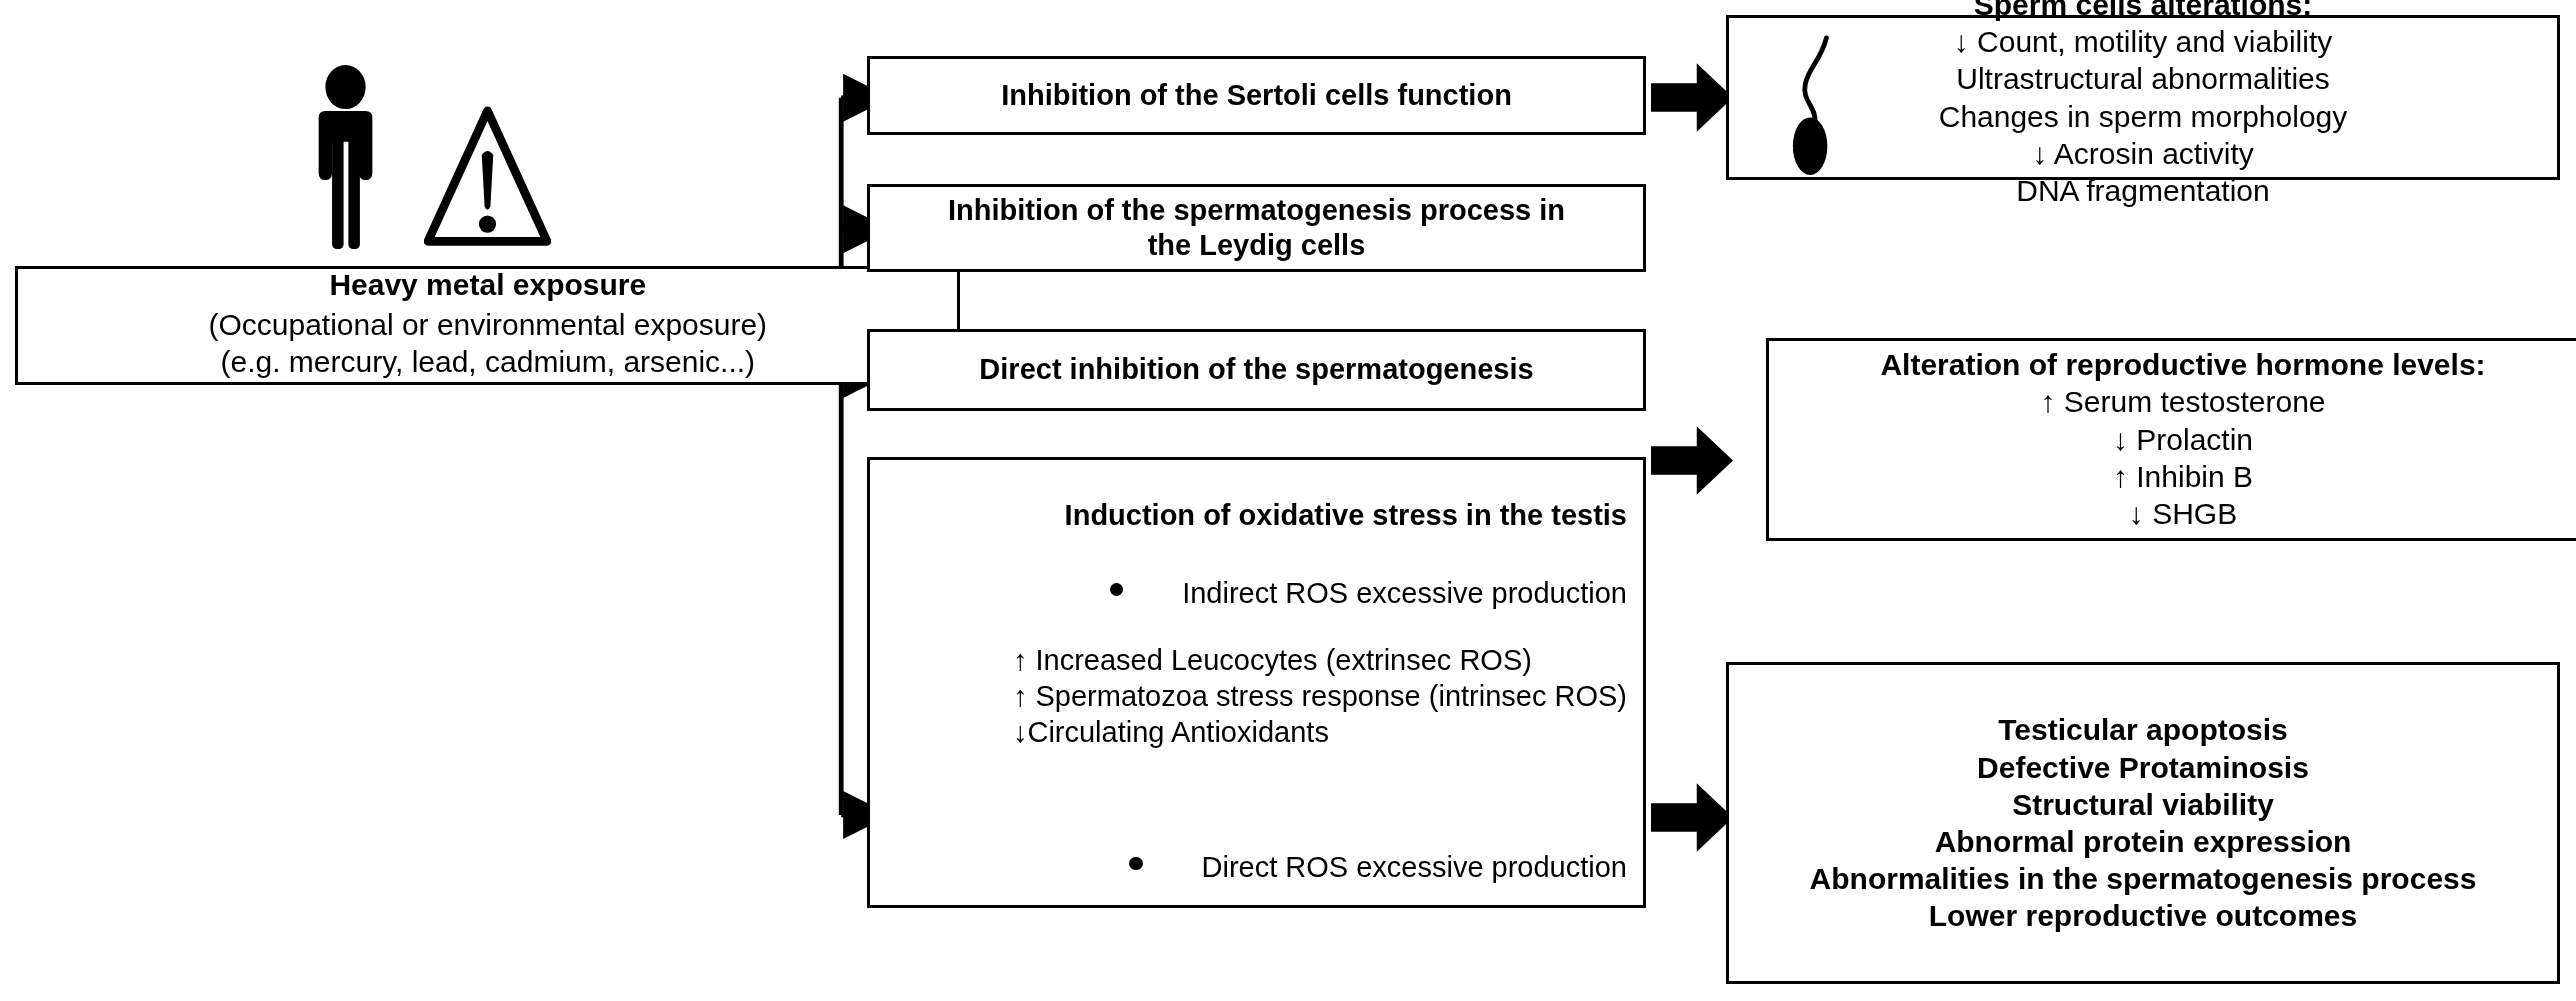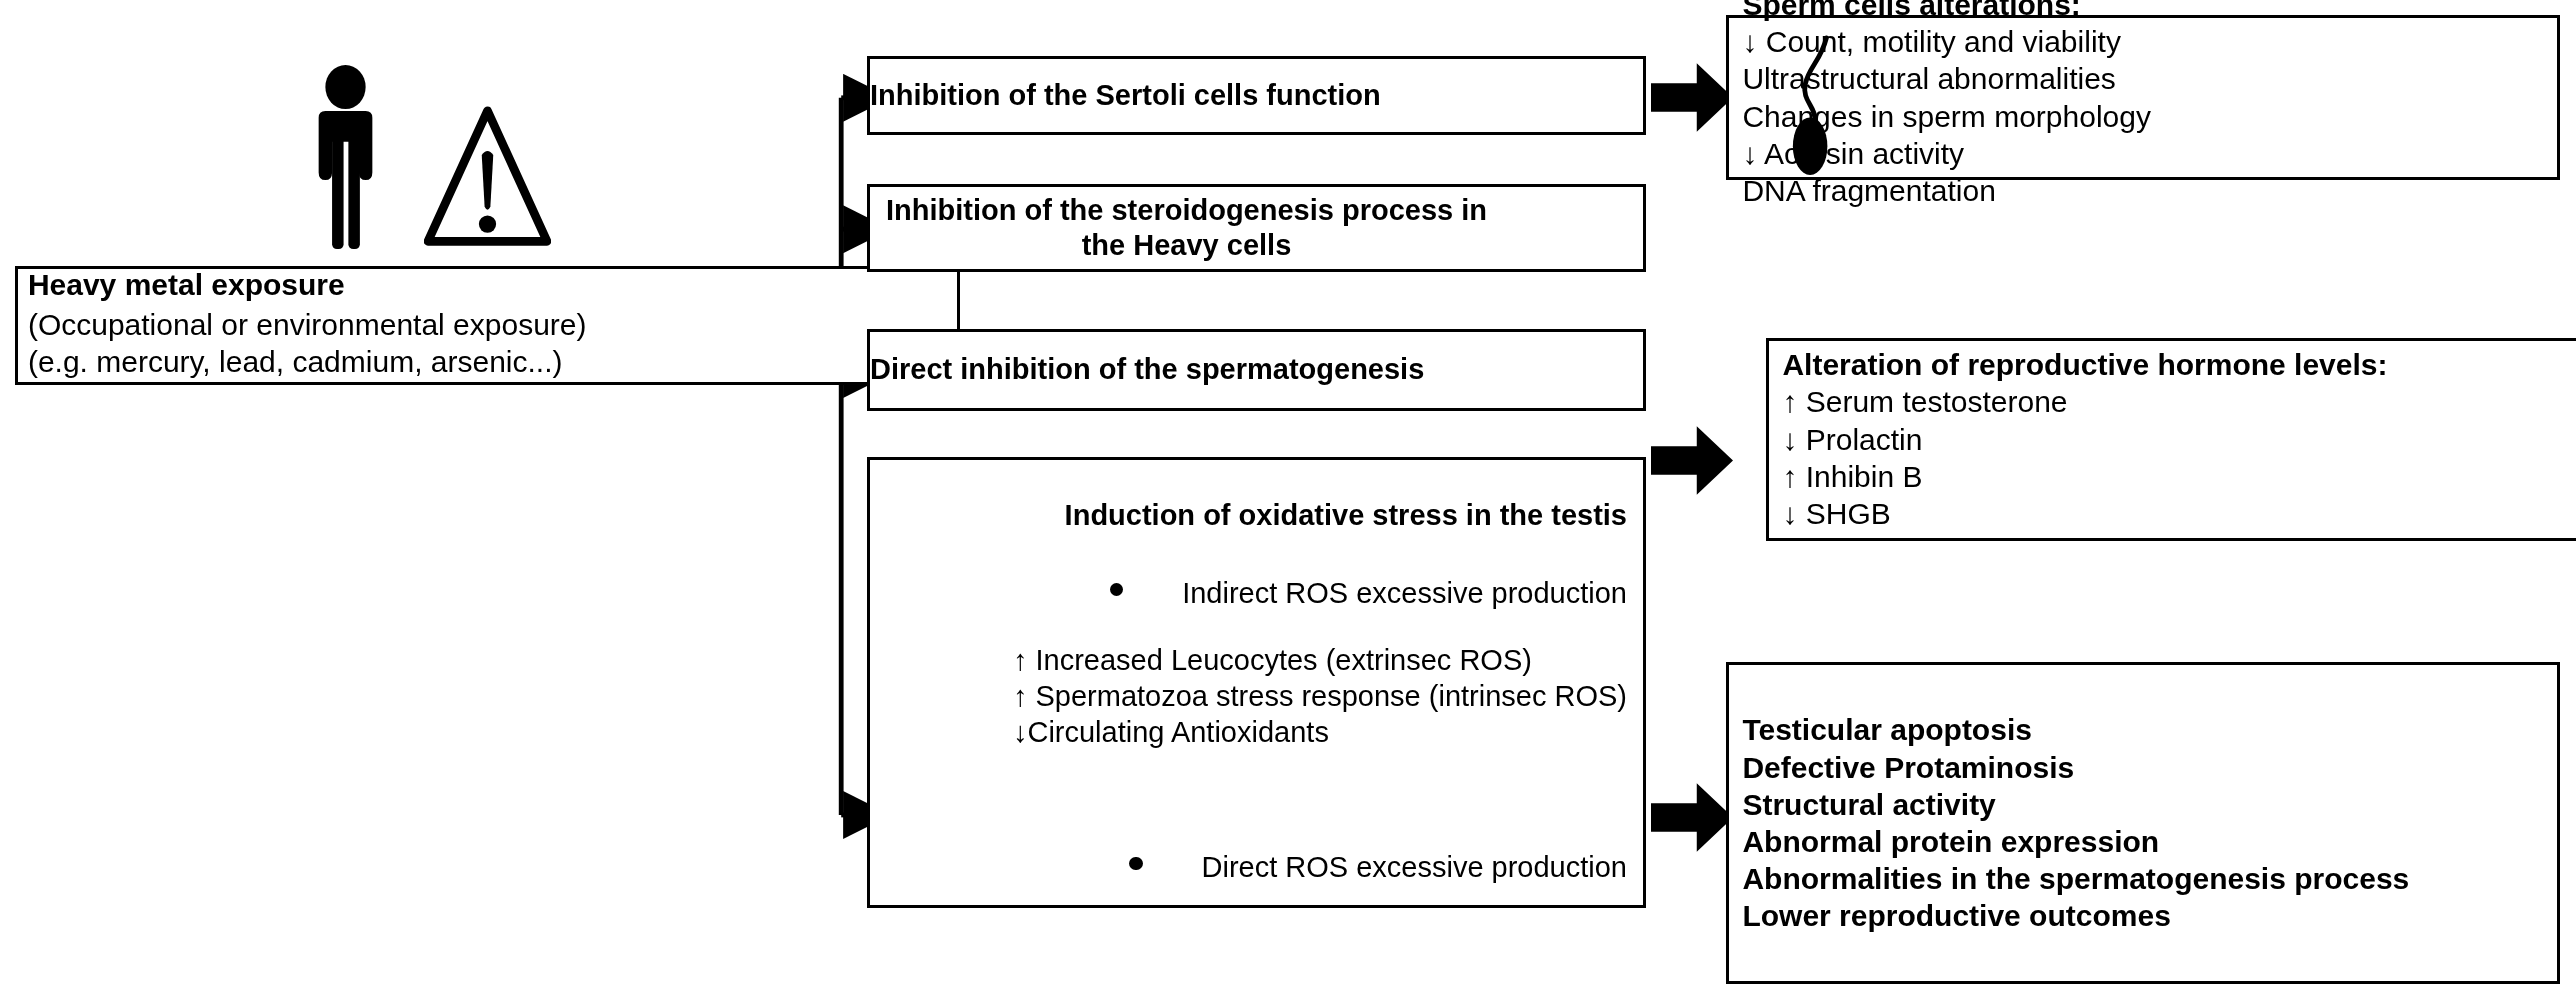--- a/index.html
+++ b/index.html
@@ -21,21 +21,21 @@
 
   
   .box {
     position: absolute;
     box-sizing: border-box;
     border: 3.8px solid #000000;
     background: #ffffff;
     display: flex;
     flex-direction: column;
     justify-content: center;
-    align-items: flex-start;
+    align-items: center;
     text-align: center;
   }
   .box-title {
     font-weight: bold;
     line-height: 1.22;
   }
   .box-line {
     line-height: 1.24;
     white-space: nowrap;
   }
@@ -192,21 +192,21 @@
     <div class="box-title">Heavy metal exposure</div>
     <div class="box-line">(Occupational or environmental exposure)</div>
     <div class="box-line">(e.g. mercury, lead, cadmium, arsenic...)</div>
   </div>
 
   <div class="box mid-box" id="mid-box-1">
     <div class="box-title">Inhibition of the Sertoli cells function</div>
   </div>
 
   <div class="box mid-box" id="mid-box-2">
-    <div class="box-title" style="max-width:633px; white-space:normal;">Inhibition of the steroidogenesis process in the Heavy cells</div>
+    <div class="box-title" style="max-width:633px; white-space:normal;">Inhibition of the spermatogenesis process in the Leydig cells</div>
   </div>
 
   <div class="box mid-box" id="mid-box-3">
     <div class="box-title">Direct inhibition of the spermatogenesis</div>
   </div>
 
   <div class="box mid-box" id="mid-box-4">
     <div id="ox-title">Induction of oxidative stress in the testis</div>
 
     <div class="bullet-row" id="bullet-indirect">
@@ -253,20 +253,20 @@
     <div class="box-title">Alteration of reproductive hormone levels:</div>
     <div class="box-line">↑ Serum testosterone</div>
     <div class="box-line">↓ Prolactin</div>
     <div class="box-line">↑ Inhibin B</div>
     <div class="box-line">↓ SHGB</div>
   </div>
 
   <div class="box right-box" id="right-box-3">
     <div class="box-line">Testicular apoptosis</div>
     <div class="box-line">Defective Protaminosis</div>
-    <div class="box-line">Structural activity</div>
+    <div class="box-line">Structural viability</div>
     <div class="box-line">Abnormal protein expression</div>
     <div class="box-line">Abnormalities in the spermatogenesis process</div>
     <div class="box-line">Lower reproductive outcomes</div>
   </div>
 
 </div>
 
 
 </body></html>

